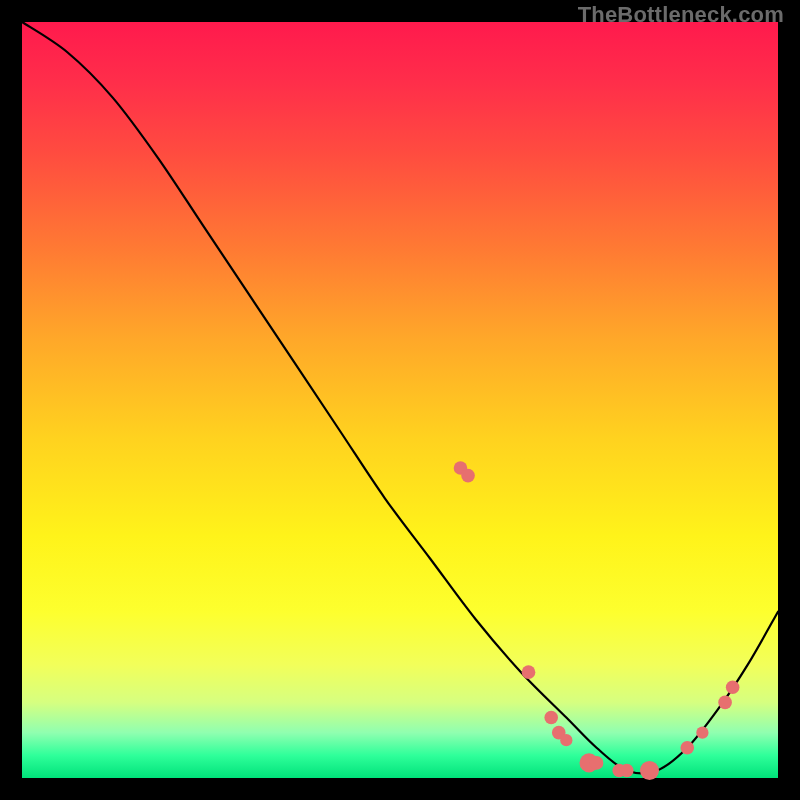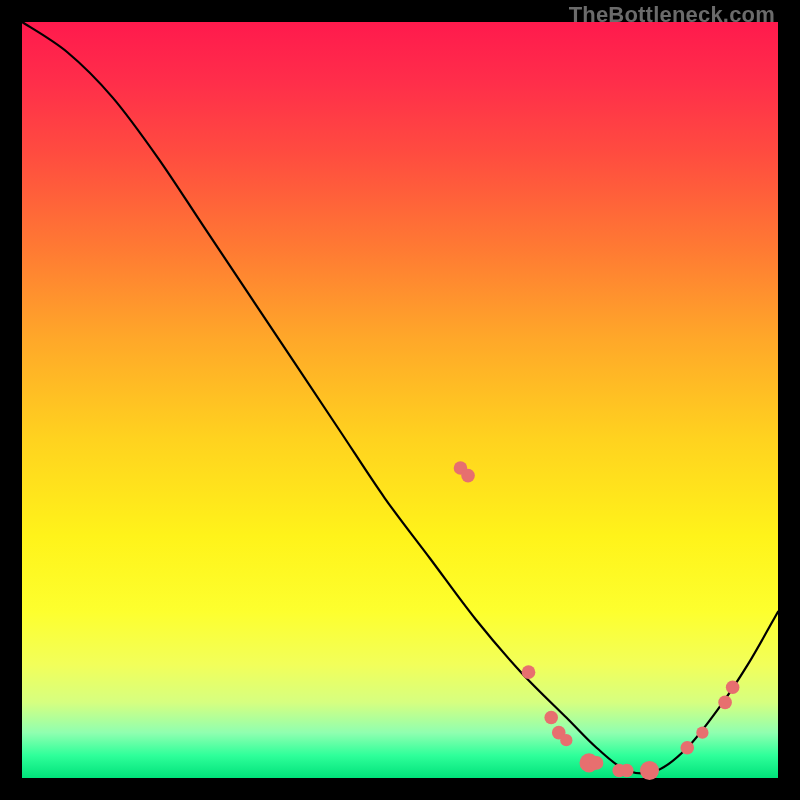--- a/index.html
+++ b/index.html
@@ -28,21 +28,21 @@
       #fdff2e 78%,
       #f2ff5a 85%,
       #d6ff80 90%,
       #90ffb0 94%,
       #2fff9a 97%,
       #00e27a 100%);
   }
   .attribution {
     position: absolute;
     top: 2px;
-    right: 25px;
+    right: 16px;
     color: #6b6b6b;
     font-size: 22px;
     font-weight: 600;
     letter-spacing: 0.2px;
   }
   svg.curve {
     position: absolute;
     left: 0;
     top: 0;
     width: 756px;

